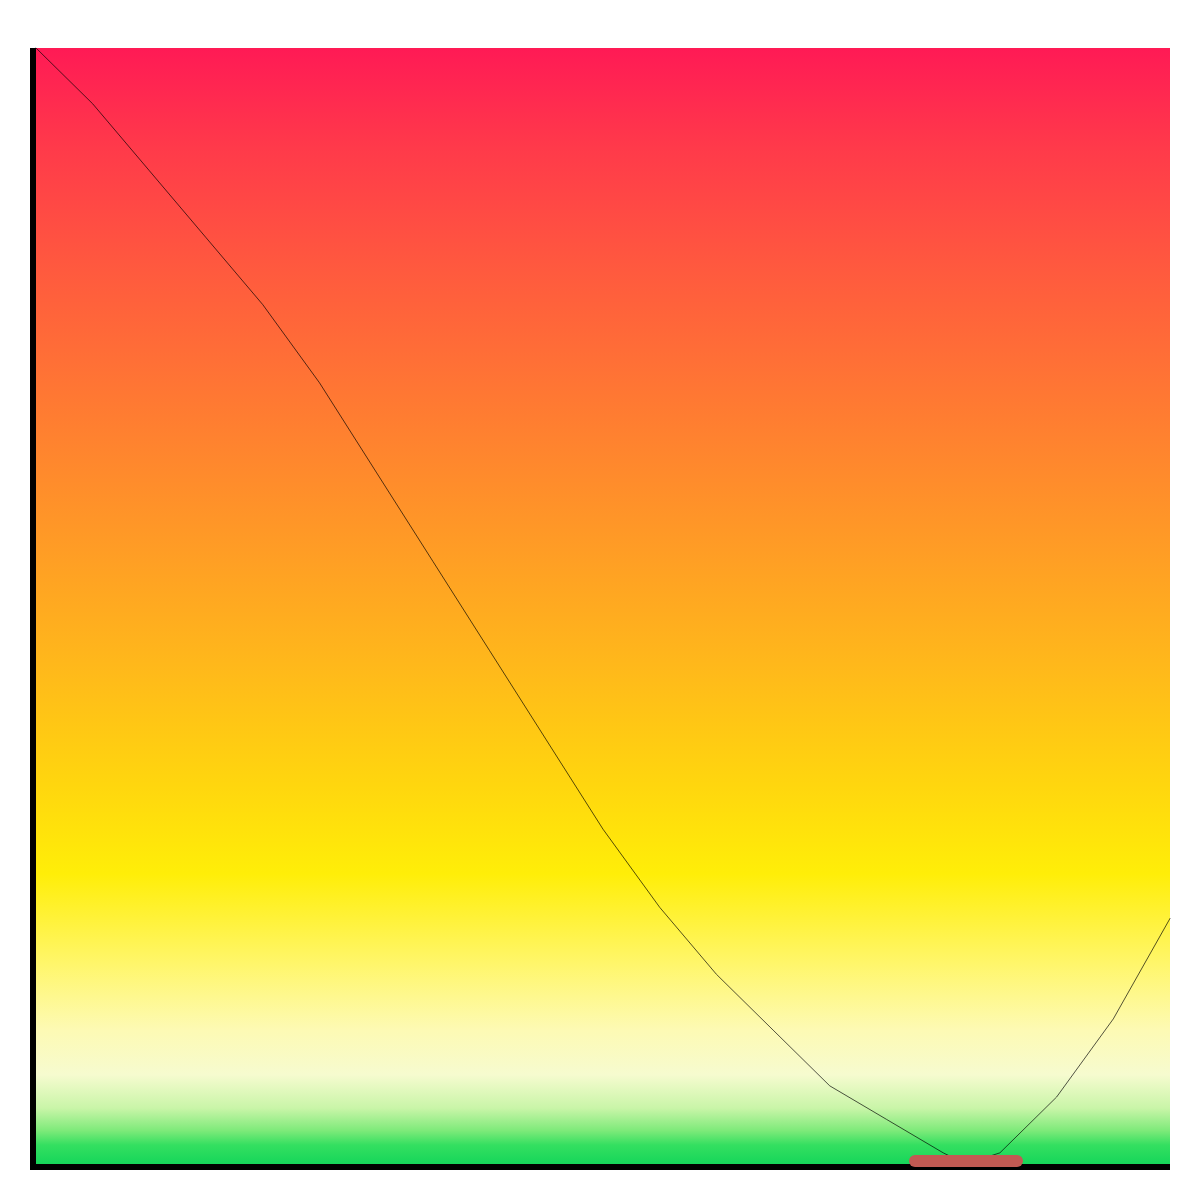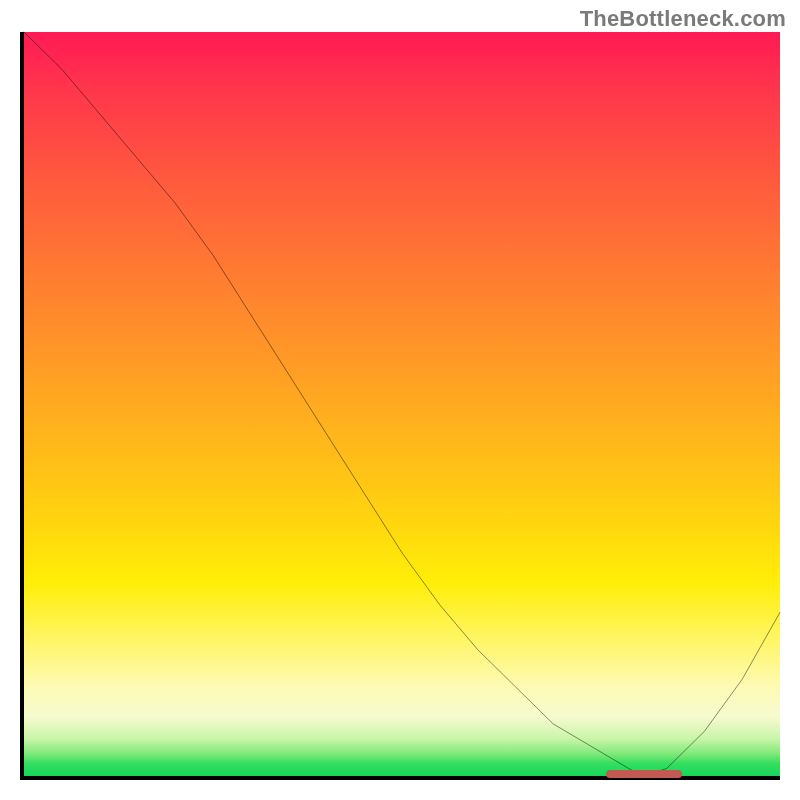--- a/index.html
+++ b/index.html
@@ -64,21 +64,20 @@
     height: 8px;
     border-radius: 4px;
     background: #c25a53; 
   }
 </style>
 </head>
 <body>
 
 <div class="stage">
 
-  <div class="watermark">TheBottleneck.com</div>
 
   <div class="plot">
     <div class="gradient"></div>
 
     <svg class="curve" viewBox="0 0 100 100" preserveAspectRatio="none">
       <polyline id="curve-poly" fill="none" stroke="#000" stroke-width="0.45" stroke-linejoin="round" stroke-linecap="round" vector-effect="non-scaling-stroke" points="0.00,0.00 5.00,5.00 10.00,11.00 15.00,17.00 20.00,23.00 25.00,30.00 30.00,38.00 35.00,46.00 40.00,54.00 45.00,62.00 50.00,70.00 55.00,77.00 60.00,83.00 65.00,88.00 70.00,93.00 75.00,96.00 80.00,99.00 82.00,100.00 85.00,99.00 90.00,94.00 95.00,87.00 100.00,78.00"></polyline>
     </svg>
 
     <div id="min-marker" class="minimum-marker" style="left: 77%; width: 10%; bottom: -2px;"></div>
   </div>

